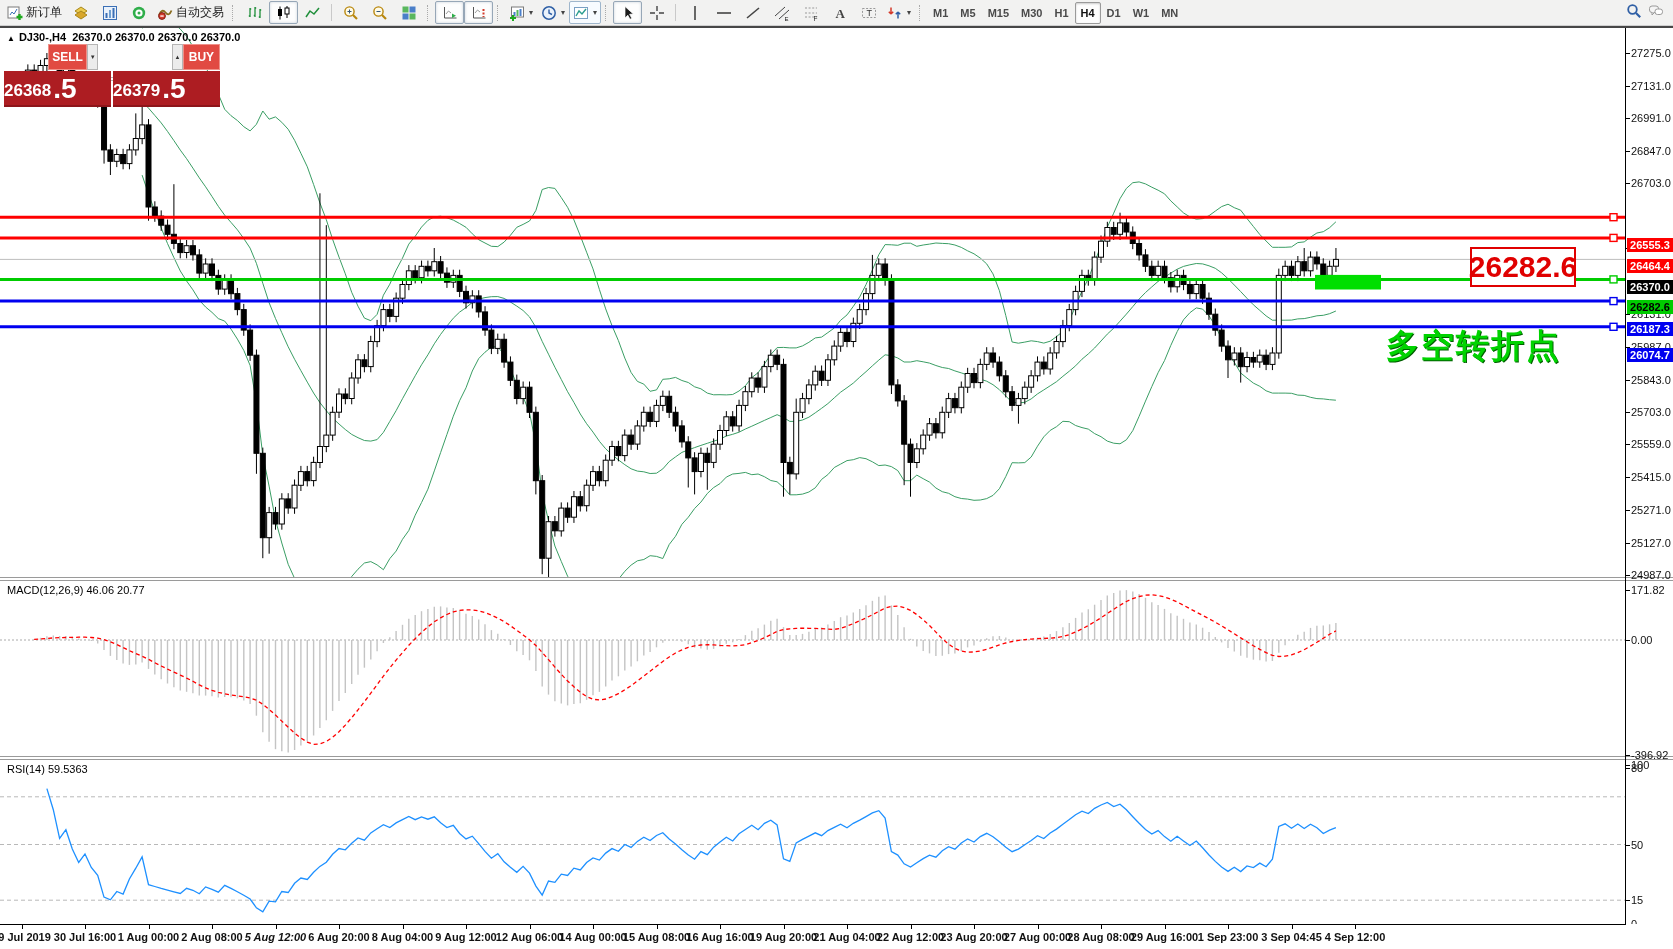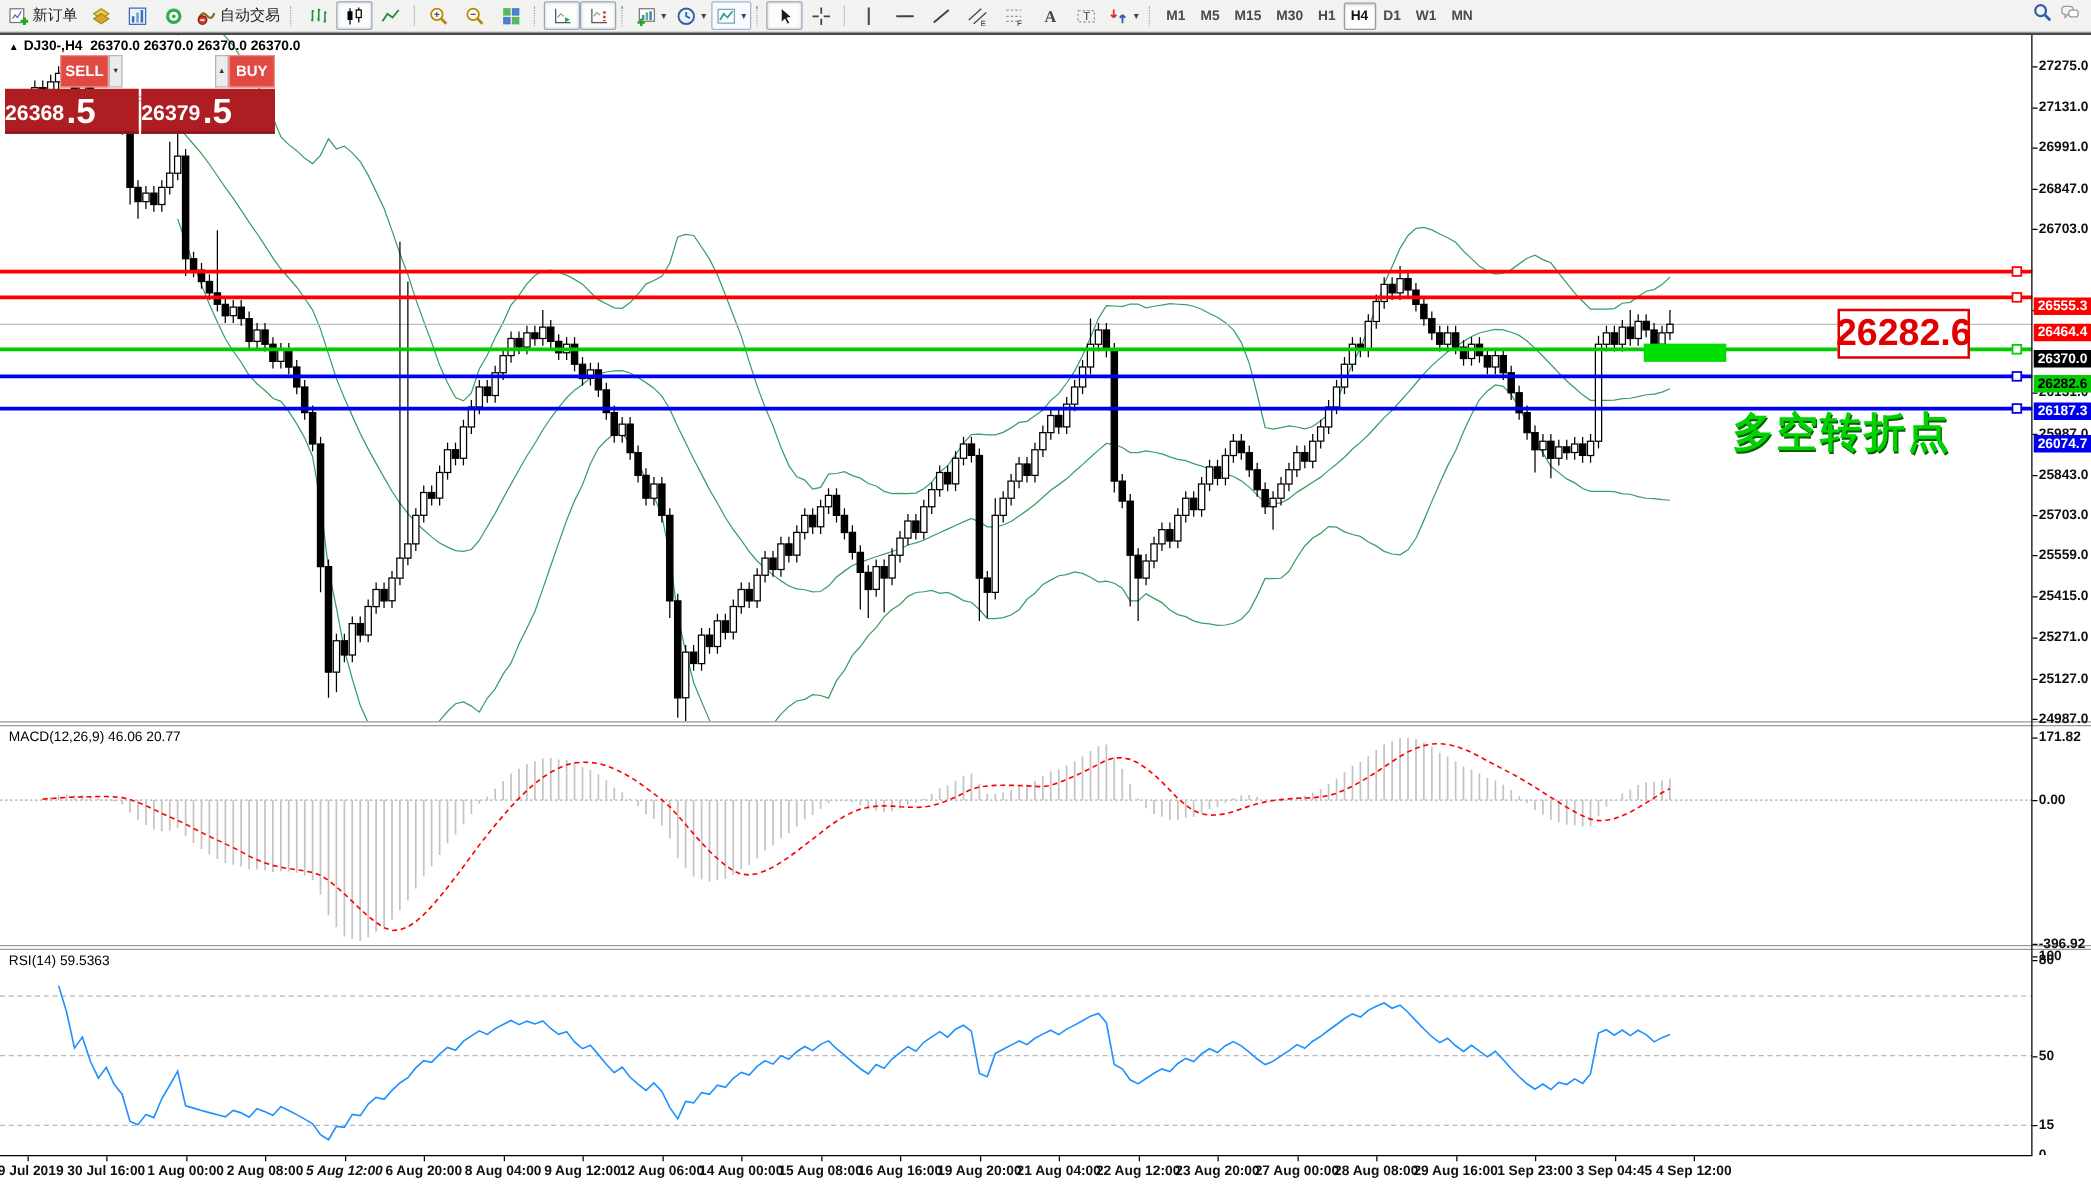--- a/index.html
+++ b/index.html
@@ -20,21 +20,21 @@
           display:inline-flex;align-items:center;border-radius:2px;}
   .tf-btn.active{background:#fdfdfd;border-color:#9a9a9a;box-shadow:inset 0 1px 2px #ccc;color:#111;}
   #tb-right{margin-left:auto;display:flex;align-items:center;gap:6px;padding-right:6px;}
   
   #frame-line{position:absolute;left:0;top:26px;width:1673px;height:2px;background:#474747;}
   .sep{position:absolute;left:0;width:1673px;height:4px;background:#fff;border-top:1px solid #9a9a9a;
        border-bottom:1px solid #9a9a9a;box-sizing:border-box;}
   svg.pane{position:absolute;left:0;}
   
   #price-axis{position:absolute;left:1625px;top:28px;width:48px;height:896px;border-left:1px solid #000;box-sizing:border-box;}
-  .ptick{position:absolute;left:5px;font-size:11px;font-weight:bold;color:#111;white-space:nowrap;}
+  .ptick{position:absolute;left:5px;font-size:11px;font-weight:normal;color:#111;white-space:nowrap;}
   .ptick i{position:absolute;left:-5px;top:6px;width:4px;height:1px;background:#000;}
   .badge{position:absolute;left:1px;width:46px;height:14px;font-size:11px;font-weight:bold;
          display:flex;align-items:center;justify-content:center;white-space:nowrap;}
   #time-axis{position:absolute;left:0;top:924px;width:1673px;height:25px;background:#fff;}
   #time-axis .rule{position:absolute;left:0;top:0;width:1626px;height:1px;background:#000;}
   .ttick{position:absolute;top:1px;width:1px;height:4px;background:#000;}
   .tlabel{position:absolute;top:7px;width:90px;margin-left:-45px;text-align:center;font-size:11px;font-weight:bold;color:#111;white-space:nowrap;}
   
   #symbol-title{position:absolute;left:7px;top:31px;font-size:11px;font-weight:bold;color:#000;}
   #symbol-title .arr{font-size:8px;margin-right:4px;}

